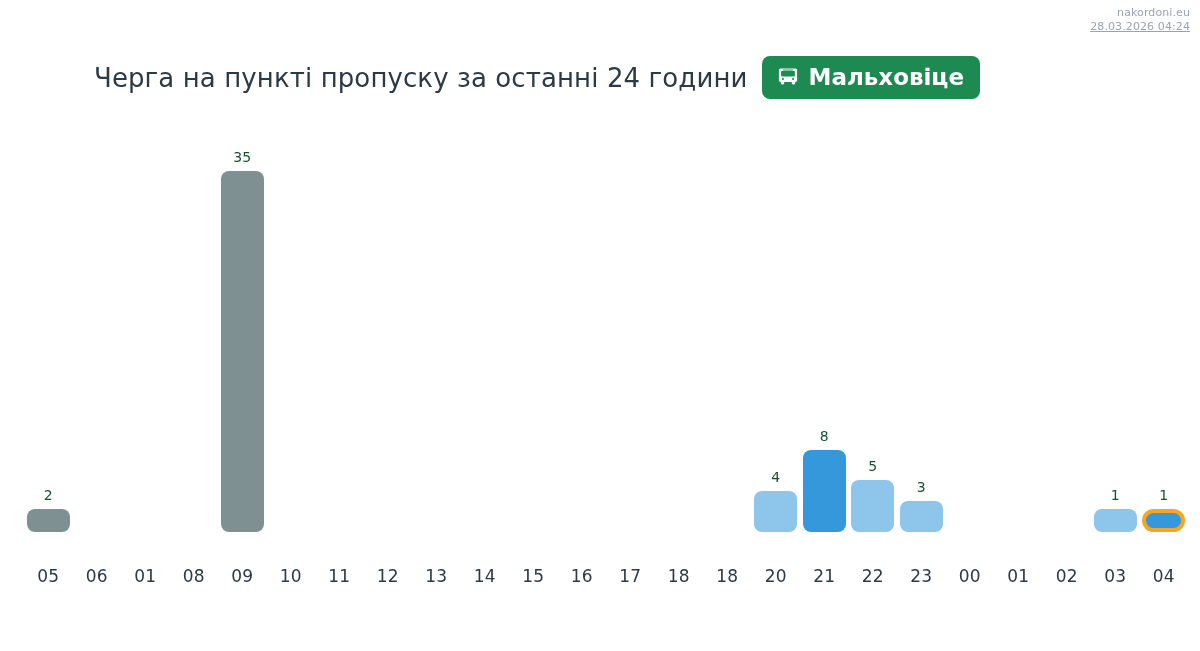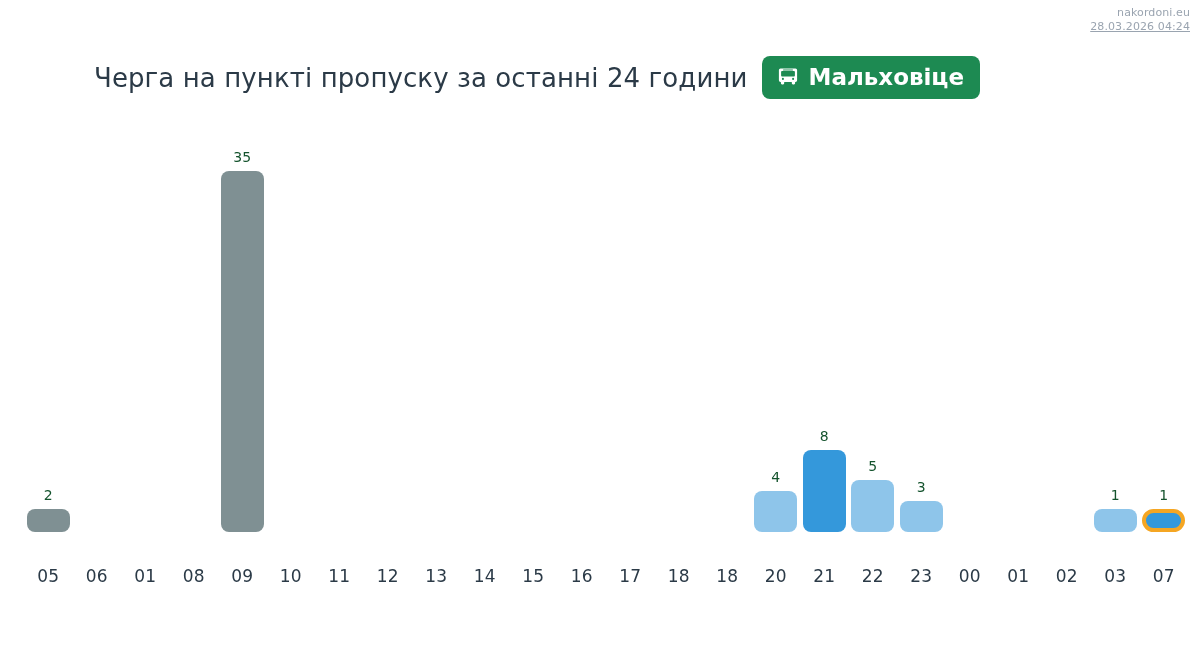--- a/index.html
+++ b/index.html
@@ -279,15 +279,15 @@
       <div class="xtick">18</div>
       <div class="xtick">18</div>
       <div class="xtick">20</div>
       <div class="xtick">21</div>
       <div class="xtick">22</div>
       <div class="xtick">23</div>
       <div class="xtick">00</div>
       <div class="xtick">01</div>
       <div class="xtick">02</div>
       <div class="xtick">03</div>
-      <div class="xtick">07</div>
+      <div class="xtick">04</div>
     </div>
 </div>
 
 </body></html>

